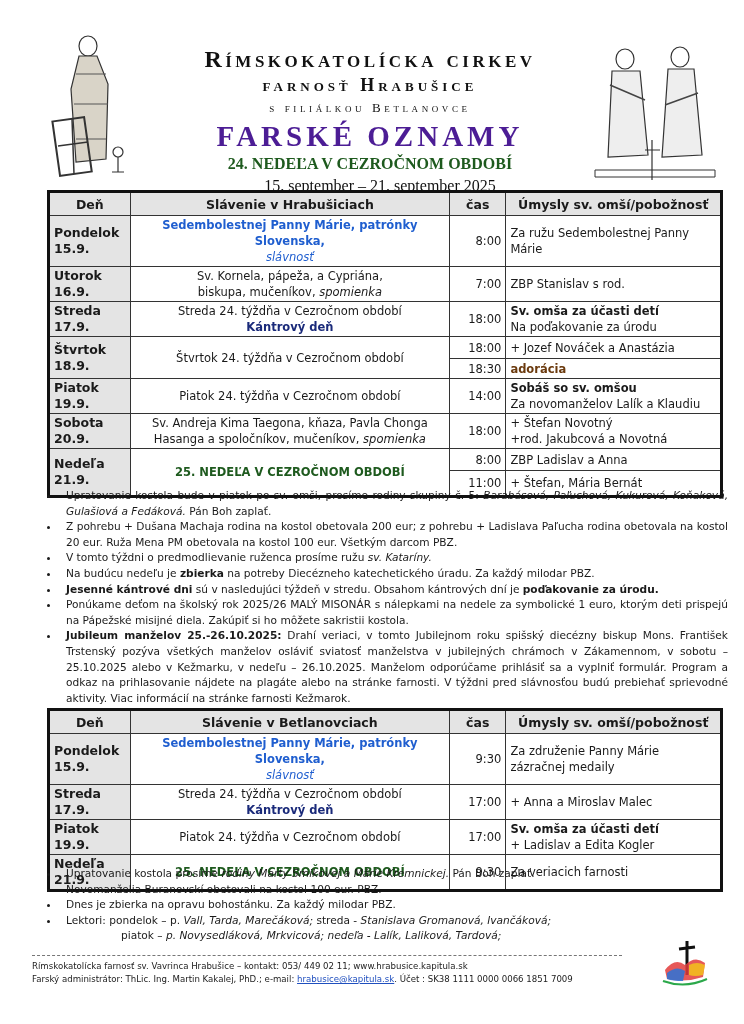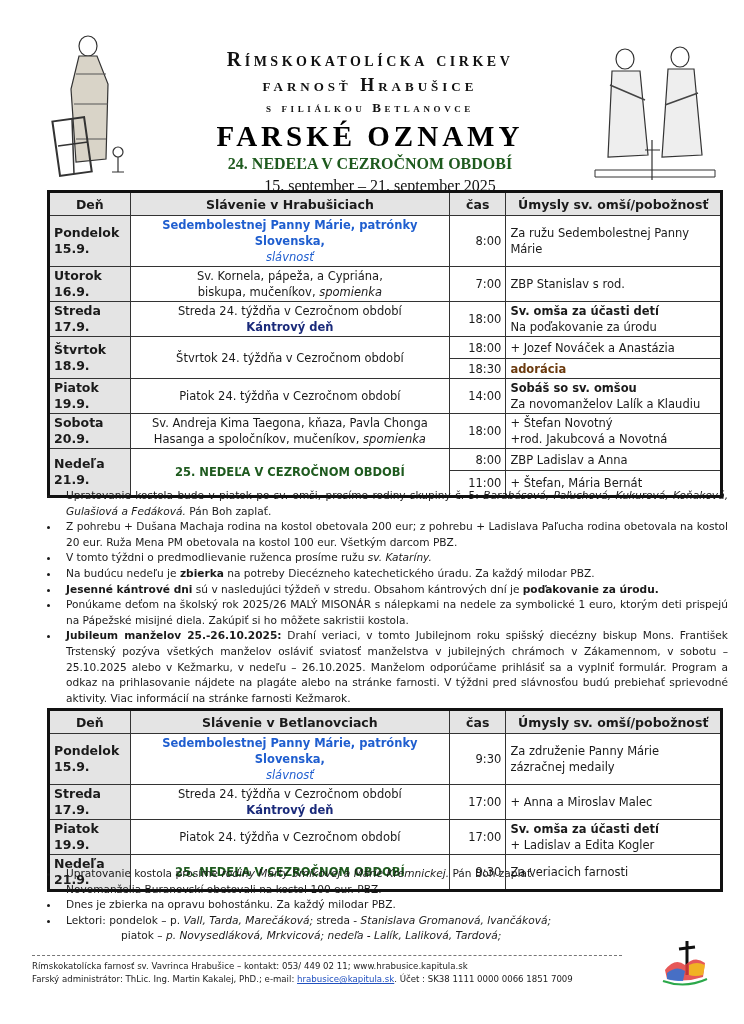--- a/index.html
+++ b/index.html
@@ -4,24 +4,24 @@
   <style>
     html, body { margin: 0; padding: 0; background: #ffffff; }
     body {
       width: 744px; height: 1024px; position: relative; overflow: hidden;
       font-family: "DejaVu Serif", serif; color: #1a1a1a;
     }
     .header { position: absolute; left: 0; top: 0; width: 744px; height: 188px; }
     .saint-left { position: absolute; left: 46px; top: 34px; width: 90px; height: 150px; }
     .saint-right { position: absolute; left: 590px; top: 45px; width: 130px; height: 140px; }
     .title-block { position: absolute; left: 150px; top: 46px; width: 440px; text-align: center; }
-    .t1 { font-family: "Liberation Serif", serif; font-weight: bold; font-size: 20px; letter-spacing: 3.5px; font-variant: small-caps; color: #111; line-height: 27px; }
+    .t1 { font-family: "Liberation Serif", serif; font-weight: bold; font-size: 24px; letter-spacing: 3.5px; font-variant: small-caps; color: #111; line-height: 27px; }
     .t2 { font-family: "Liberation Serif", serif; font-weight: bold; font-size: 18px; letter-spacing: 4px; font-variant: small-caps; color: #111; line-height: 24px; text-align: center; }
-    .t3 { font-family: "Liberation Serif", serif; font-weight: bold; font-size: 13px; letter-spacing: 3.6px; font-variant: small-caps; color: #111; line-height: 22px; }
-    .t4 { font-family: "Liberation Serif", serif; font-weight: bold; font-size: 29px; letter-spacing: 4px; color: #000000; line-height: 34px; }
+    .t3 { font-family: "Liberation Serif", serif; font-weight: normal; font-size: 13px; letter-spacing: 3.6px; font-variant: small-caps; color: #111; line-height: 22px; }
+    .t4 { font-family: "Liberation Serif", serif; font-weight: bold; font-size: 29px; letter-spacing: 4px; color: #4c1d95; line-height: 34px; }
     .t5 { font-family: "Liberation Serif", serif; font-weight: bold; font-size: 16px; color: #1e5a1e; line-height: 22px; }
     .t6 { font-family: Liberation Serif, serif; font-size: 16px; color: #111; line-height: 22px; padding-left: 20px; }
 
     table.sched { position: absolute; left: 47px; border-collapse: collapse; border: 3px solid #111; font-family: "DejaVu Sans", sans-serif; font-size: 11.5px; }
     table.sched td, table.sched th { border: 1px solid #333; padding: 1px 4px; vertical-align: middle; }
     table.sched th { background: #e4e4e4; font-weight: bold; font-size: 12.5px; height: 20px; }
     td.day { background: #e4e4e4; font-weight: bold; font-size: 12.5px; width: 72px; line-height: 16px; }
     td.cel { text-align: center; width: 320px; line-height: 16px; }
     td.time { text-align: right; width: 48px; }
     td.int { width: 210px; line-height: 16px; }

